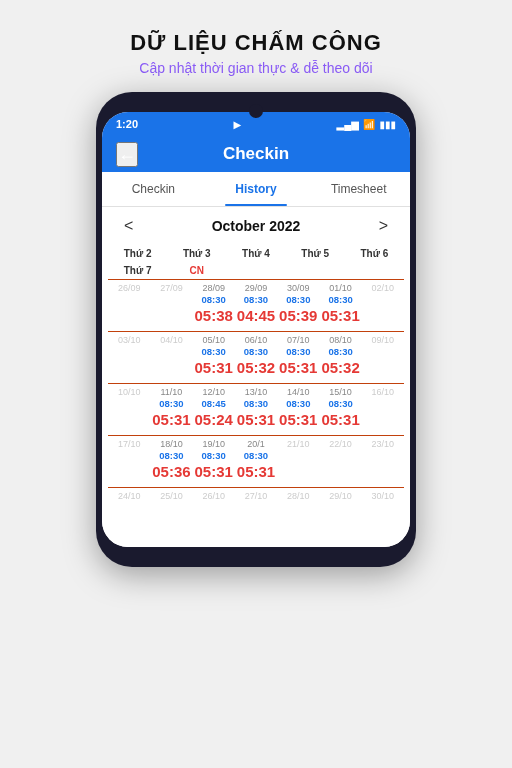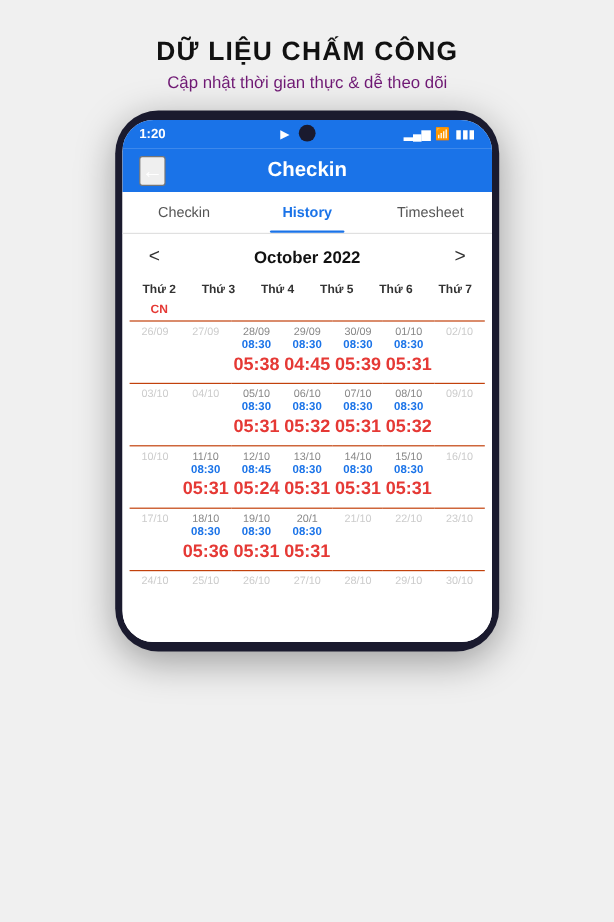--- a/index.html
+++ b/index.html
@@ -19,30 +19,30 @@
       padding: 10px 20px 16px;
     }
     .page-header-title {
       font-size: 22px;
       font-weight: 800;
       letter-spacing: 1px;
       color: #111;
     }
     .page-header-subtitle {
       font-size: 14px;
-      color: #701a75;
+      color: #8b5cf6;
       margin-top: 4px;
     }
 
     
     .phone {
       width: 320px;
       background: #1a1a2e;
       border-radius: 36px;
-      padding: 8px 6px;
+      padding: 20px 6px;
       box-shadow: 0 8px 32px rgba(0,0,0,0.35);
       position: relative;
     }
     .phone-screen {
       background: #fff;
       border-radius: 26px;
       overflow: hidden;
       position: relative;
     }
 
@@ -154,21 +154,21 @@
     }
     .month-nav-label {
       font-size: 14px;
       font-weight: 700;
       color: #111;
     }
 
     
     .dow-row {
       display: grid;
-      grid-template-columns: repeat(6, 1fr);
+      grid-template-columns: repeat(5, 1fr);
       text-align: center;
     }
     .dow-cell {
       font-size: 10px;
       color: #333;
       font-weight: 600;
       padding: 3px 0;
     }
     .dow-cell.sunday { color: #e53935; }
 

